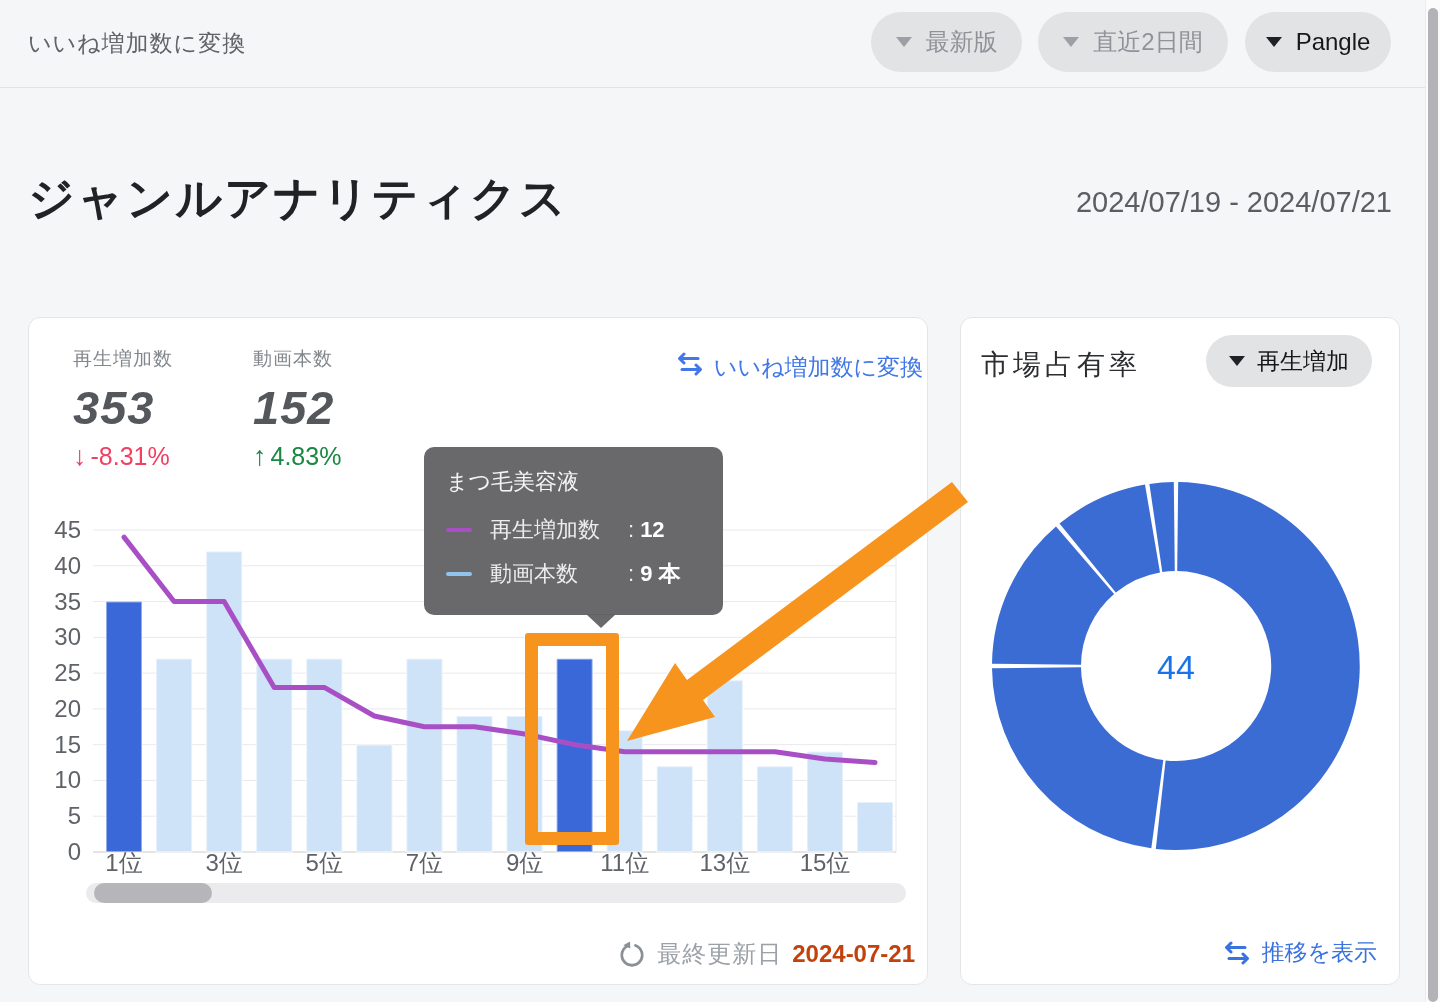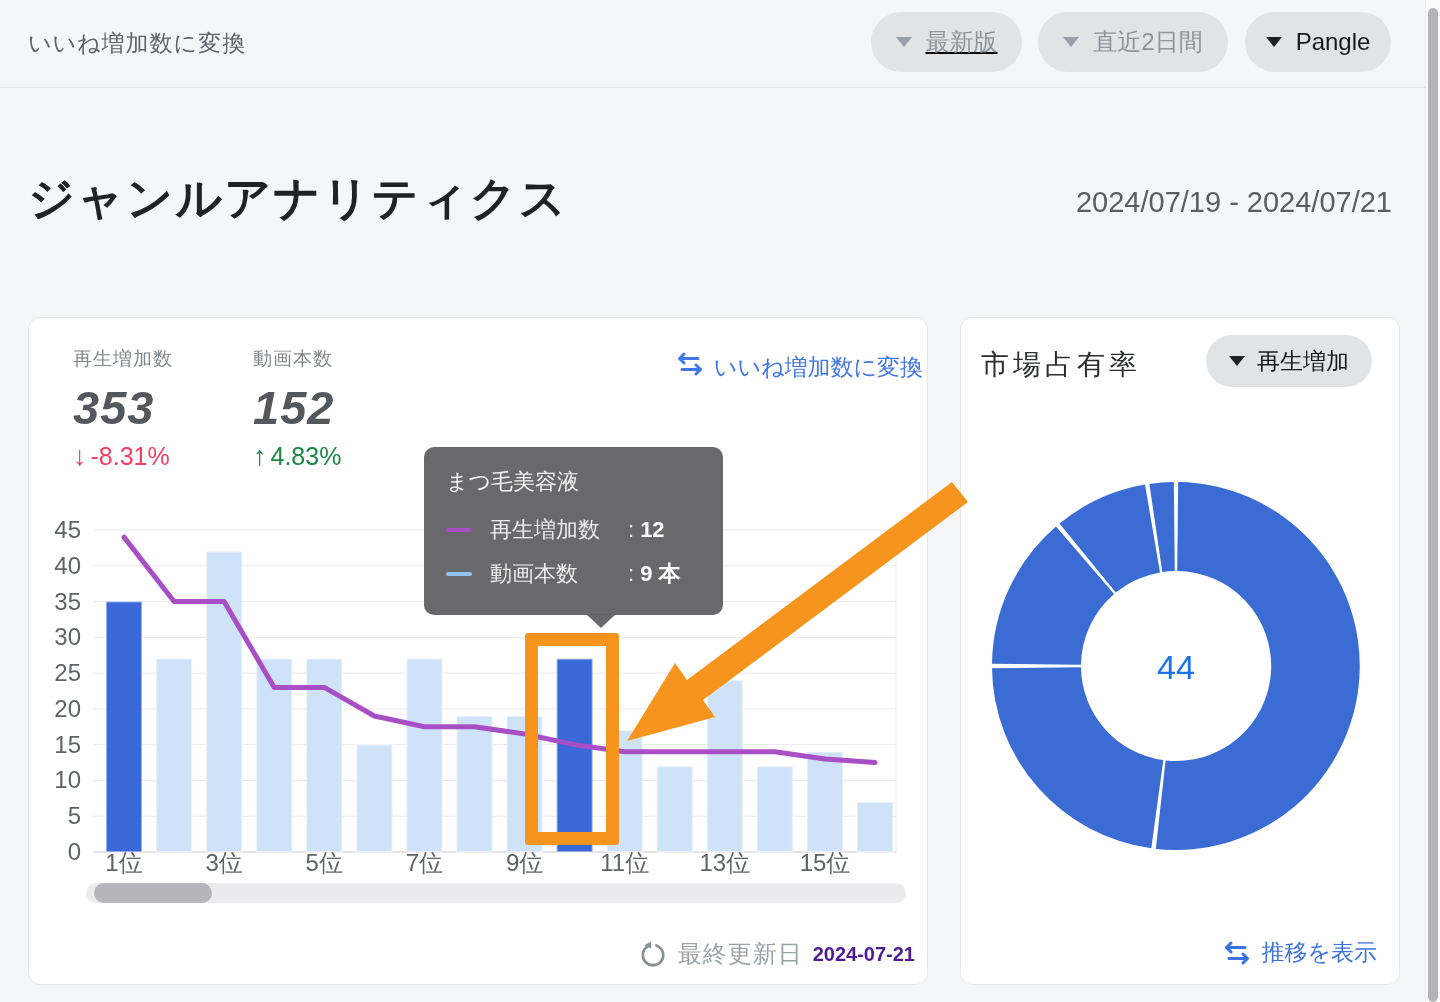--- a/index.html
+++ b/index.html
@@ -13,21 +13,21 @@
 
   
   .header { position:absolute; left:0; top:0; width:1440px; height:88px; border-bottom:1px solid #e1e2e4; }
   .header-title { position:absolute; left:28px; top:28px; font-size:23px; color:#5f6469; letter-spacing:1px; }
   .pill { position:absolute; top:12px; height:60px; background:#e2e3e5; border-radius:30px;
           display:flex; align-items:center; justify-content:center; gap:14px; cursor:pointer; }
   .pill .caret { width:0; height:0; border-left:8px solid transparent; border-right:8px solid transparent; border-top:10px solid #9aa0a6; }
   .pill .lbl { font-size:24px; color:#8e9398; }
   .pill.dark .caret { border-top-color:#202124; }
   .pill.dark .lbl { color:#17181a; font-weight:500; }
-  .pill1 { left:871px; width:151px;text-decoration:underline; }
+  .pill1 { left:871px; width:151px; }
   .pill2 { left:1038px; width:190px; }
   .pill3 { left:1245px; width:146px; }
 
   
   .page-title { position:absolute; left:28px; top:168px; font-size:46px; font-weight:900; color:#202226; letter-spacing:2px; }
   .date-range { position:absolute; right:48px; top:186px; font-size:29px; color:#5a5e63; }
 
   
   .card { position:absolute; top:317px; height:668px; background:#fff; border:1px solid #e4e5e7; border-radius:12px; }
   .card-left  { left:28px;  width:900px; }
@@ -47,21 +47,21 @@
 
   
   .chart-svg { position:absolute; left:2px; top:187px; z-index:10; }
   .axis-label { fill:#5f6368; font-size:24px; font-family:"Liberation Sans","DejaVu Sans",sans-serif; }
 
   .hscroll-track { position:absolute; left:57px; top:565px; width:820px; height:20px; background:#ebebed; border-radius:10px; }
   .hscroll-thumb { position:absolute; left:8px; top:0; width:118px; height:20px; background:#b6b6ba; border-radius:10px; cursor:pointer; }
 
   .card-footer { position:absolute; right:12px; bottom:14px; display:flex; align-items:center; gap:10px; }
   .last-updated-label { font-size:24px; color:#9ba1a7; letter-spacing:1px; }
-  .last-updated-date  { font-size:20px; color:#4c1d95; font-weight:700; }
+  .last-updated-date  { font-size:24px; color:#c2410c; font-weight:700; }
 
   
   .tooltip { position:absolute; left:395px; top:129px; width:299px; height:168px; z-index:50;
              background:rgba(97,97,99,0.95); border-radius:10px; padding:20px 22px; color:#fff; }
   .tooltip:after { content:""; position:absolute; left:162px; bottom:-13px; width:0; height:0;
                    border-left:15px solid transparent; border-right:15px solid transparent; border-top:14px solid rgba(97,97,99,0.95); }
   .tooltip-title { font-size:22px; color:#f4f4f4; margin-bottom:18px; }
   .tt-row { display:flex; align-items:center; font-size:22px; color:#ececec; margin-top:14px; }
   .tt-dash { width:26px; height:4px; border-radius:2px; margin-right:18px; flex:0 0 auto; }
   .tt-dash.d0 { background:#a94fc6; } .tt-dash.d1 { background:#90c3ee; }

